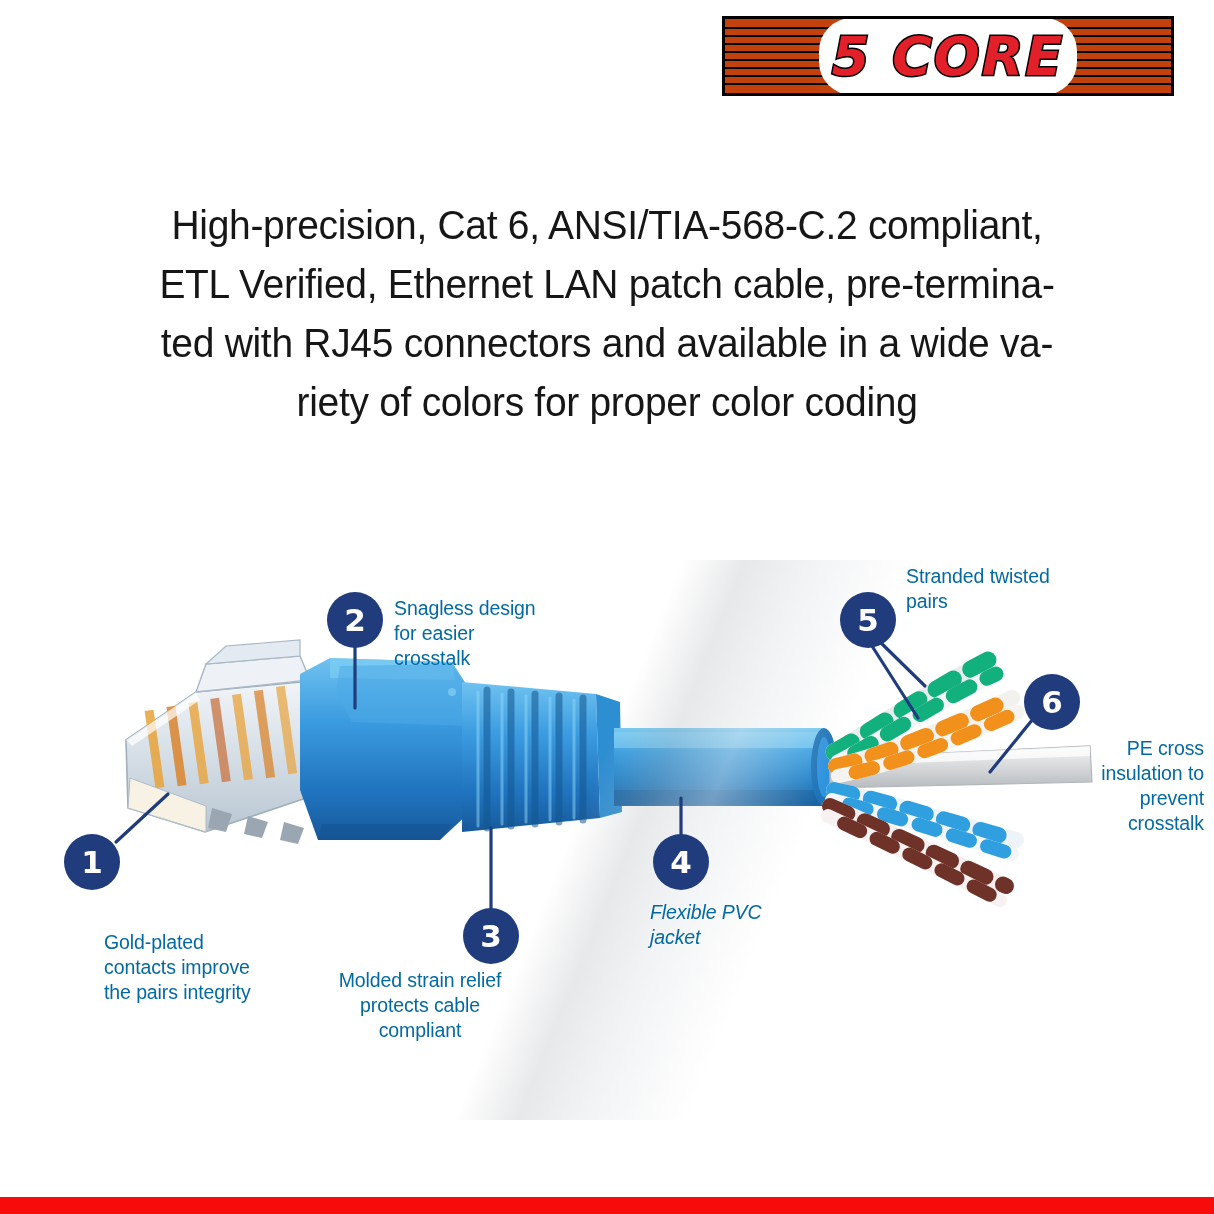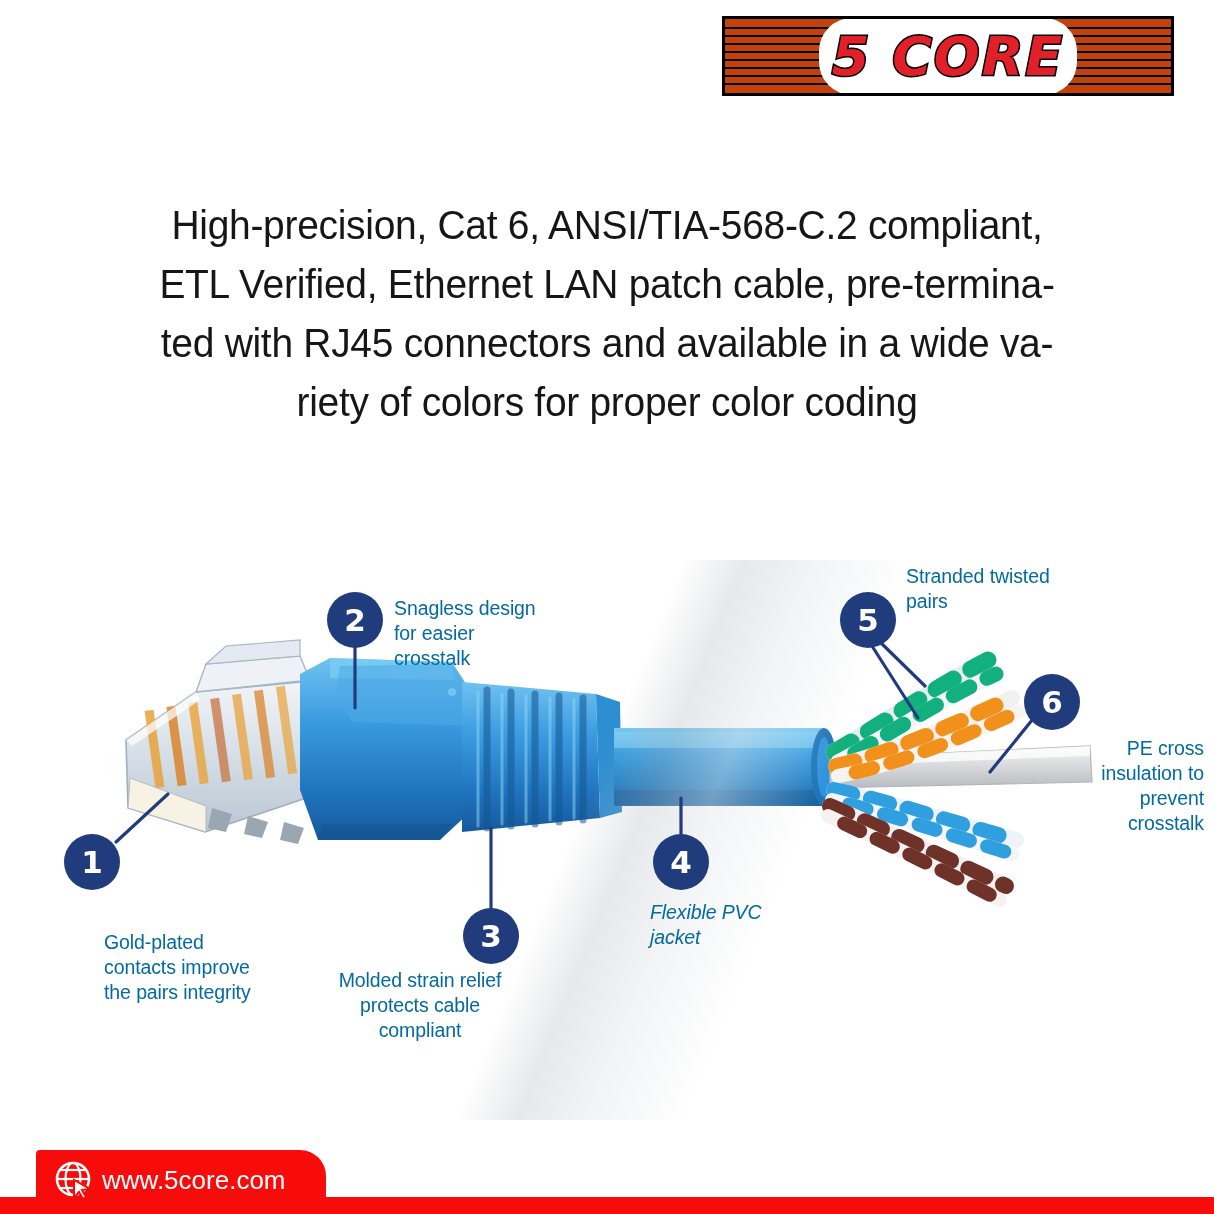--- a/index.html
+++ b/index.html
@@ -379,27 +379,14 @@
 
   <div class="callout-num" style="left:1024px; top:674px;">6</div>
   <div class="callout-text" style="left:1034px; top:736px; width:170px;text-align:right;">
     <div>PE cross</div>
     <div>insulation to</div>
     <div>prevent</div>
     <div>crosstalk</div>
   </div>
 
   <div class="footer-strip"></div>
-  <div class="footer-tab">
-    <span class="globe-icon">
-      <svg viewBox="0 0 40 40" width="40" height="40">
-        <circle cx="19" cy="19" r="16" fill="none" stroke="#ffffff" stroke-width="2.6"></circle>
-        <ellipse cx="19" cy="19" rx="7.5" ry="16" fill="none" stroke="#ffffff" stroke-width="2.2"></ellipse>
-        <line x1="3" y1="19" x2="35" y2="19" stroke="#ffffff" stroke-width="2.2"></line>
-        <line x1="6" y1="10" x2="32" y2="10" stroke="#ffffff" stroke-width="2.2"></line>
-        <line x1="6" y1="28" x2="32" y2="28" stroke="#ffffff" stroke-width="2.2"></line>
-        <polygon points="20,20 20,38 25,32 29,39 32,37 28,30 36,29" fill="#ffffff" stroke="#f80b0b" stroke-width="2"></polygon>
-      </svg>
-    </span>
-    <span class="footer-url">www.5core.com</span>
-  </div>
 
 </div>
 
 </body></html>

